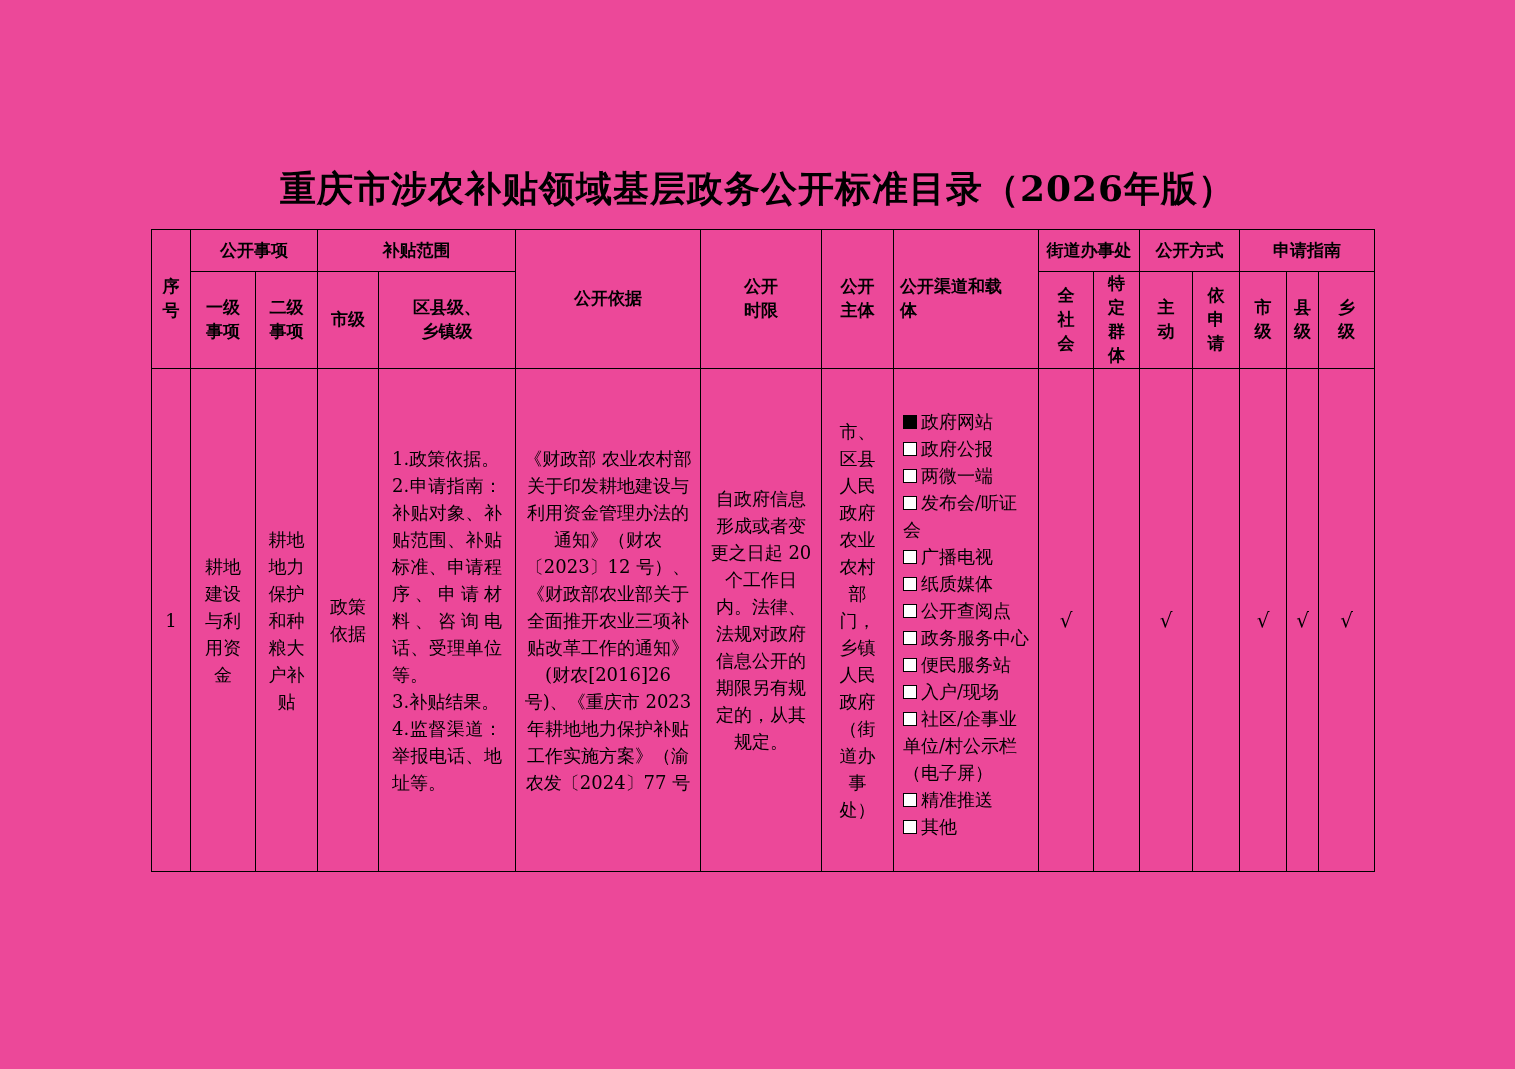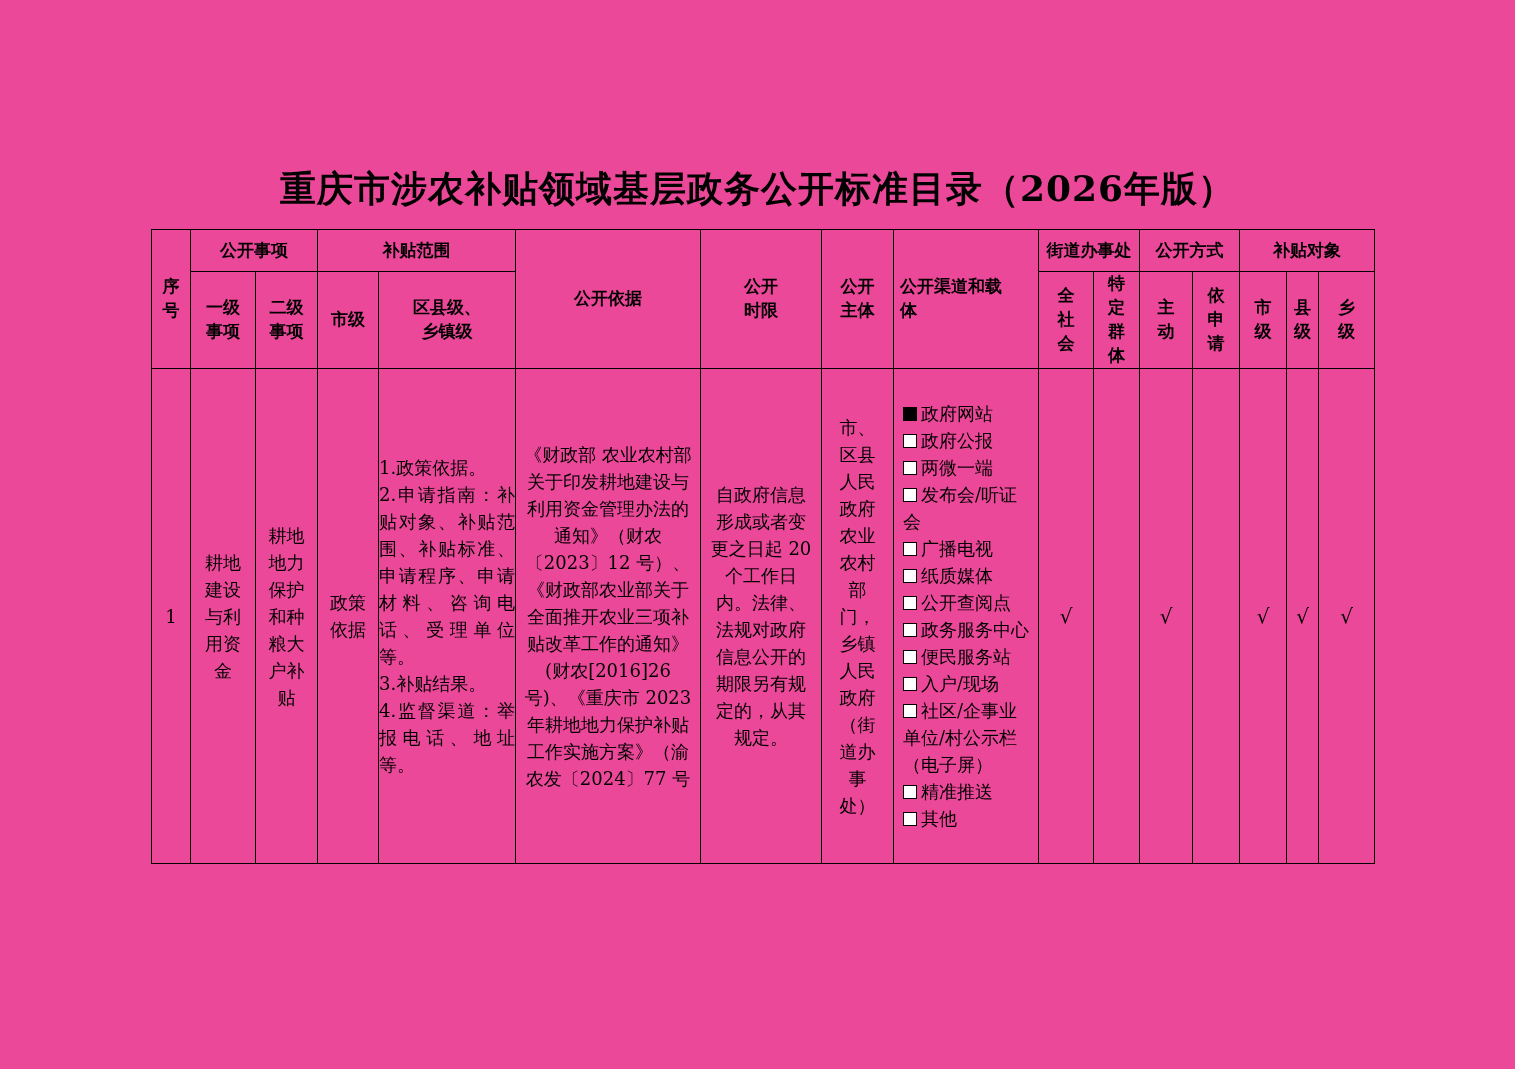--- a/index.html
+++ b/index.html
@@ -48,25 +48,25 @@
   tr.hrow2 { height: 91px; }
   tbody tr { height: 483px; }
   td {
     font-size: 18px;
     line-height: 27px;
   }
   th.th-channels { text-align: left; padding: 0 6px; margin-left: 17px; }
   td.c-serial   { font-size: 18px; }
   td.c-l1, td.c-l2 { padding: 17px 11px; margin-top: 32px; }
   td.c-city     { padding: 12px 11px; }
-  td.c-county   { text-align: justify; padding: 0 0; }
+  td.c-county   { text-align: justify; padding: 0 13px; }
   td.c-basis    { padding: 0 7px; }
   td.c-time     { padding: 0 8px; }
   td.c-subject  { padding: 0 12px; }
-  td.c-channels { text-align: left; padding: 4px 8px 4px 9px; vertical-align: middle; }
+  td.c-channels { text-align: left; padding: 12px 8px 4px 9px; vertical-align: middle; }
   td.c-check    { font-size: 20px; font-family: "DejaVu Serif", "Liberation Serif", serif; }
   .channel-item { line-height: 27px; }
   .cbx {
     display: inline-block;
     width: 14px;
     height: 14px;
     border: 1.5px solid #000000;
     margin-right: 4px;
     vertical-align: -1px;
     background: #ffffff;
@@ -107,21 +107,21 @@
         <th colspan="2">补贴范围</th>
         <th rowspan="2">公开依据</th>
         <th rowspan="2">公开
 时限</th>
         <th rowspan="2">公开
 主体</th>
         <th rowspan="2" class="th-channels">公开渠道和载
 体</th>
         <th colspan="2">街道办事处</th>
         <th colspan="2">公开方式</th>
-        <th colspan="3">补贴对象</th>
+        <th colspan="3">申请指南</th>
       </tr>
       <tr class="hrow2">
         <th>一级
 事项</th>
         <th>二级
 事项</th>
         <th>市级</th>
         <th>区县级、
 乡镇级</th>
         <th>全

